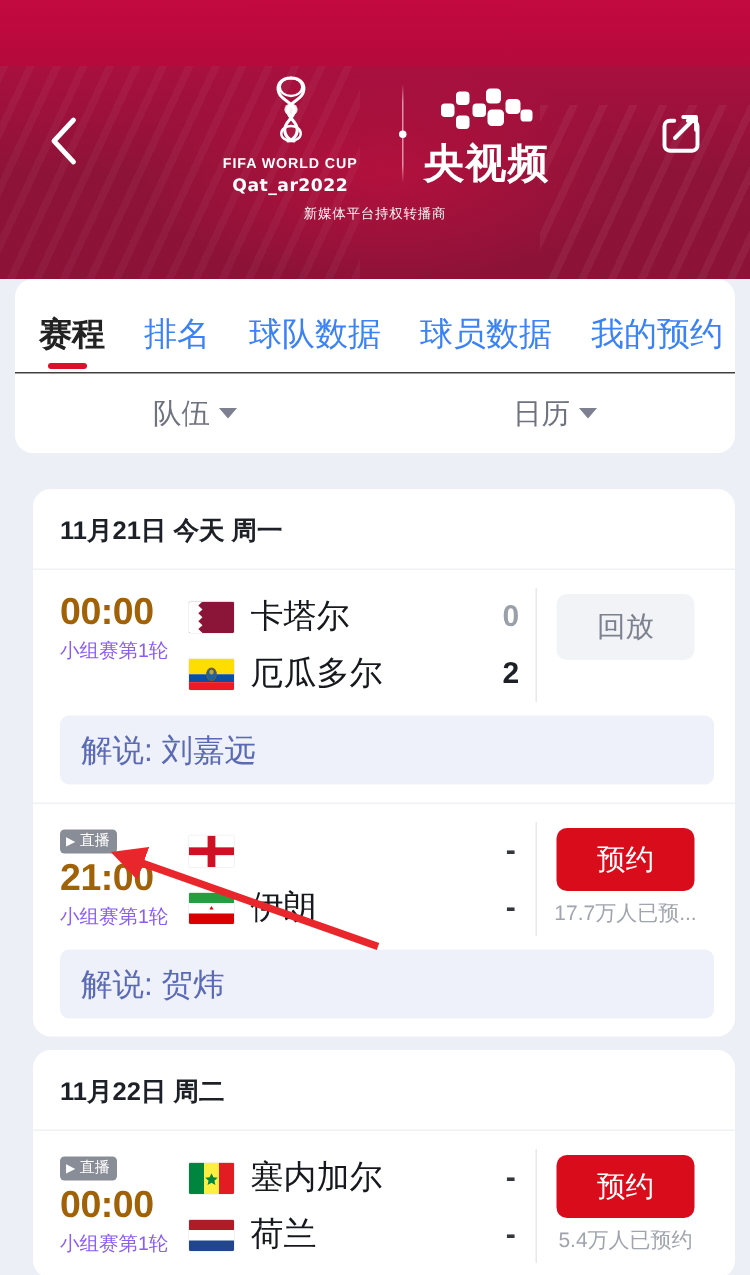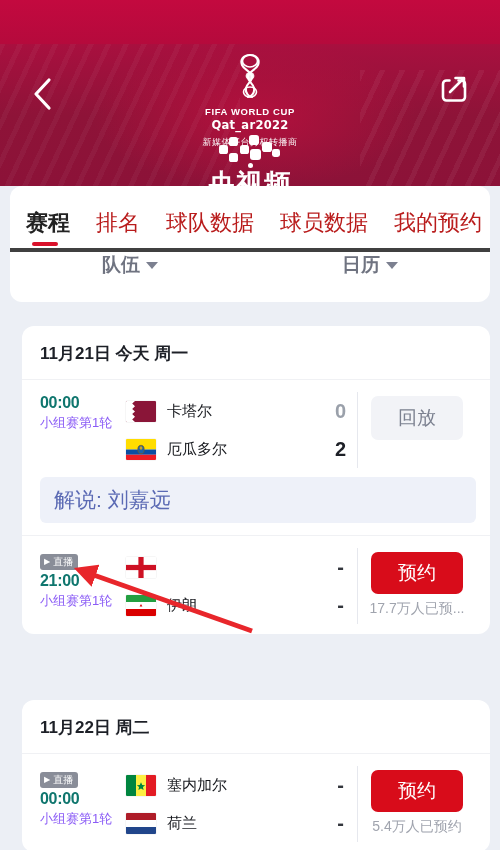--- a/index.html
+++ b/index.html
@@ -46,21 +46,21 @@
   .back-btn svg { display:block; }
   .share-btn {
     position: absolute; right: 26px; top: 70px; width: 42px; height: 42px;
     display: flex; align-items: center; justify-content: center; cursor: pointer;
   }
 
   .brand {
     position: absolute; left: 0; right: 0; top: 52px;
     display: flex; flex-direction: column; align-items: center;
   }
-  .brand-row { display: flex; align-items: center; gap: 0px; height: 74px; flex-direction: column; }
+  .brand-row { display: flex; align-items: center; gap: 0px; height: 74px; }
   .fifa-logo { display: flex; flex-direction: column; align-items: center; width: 120px; }
   .fifa-mark { margin-bottom: 2px; }
   .fifa-txt1 {
     color:#fff; font-size: 9.5px; font-weight: 700; letter-spacing: .6px;
     font-family:"Liberation Sans", sans-serif;
   }
   .fifa-txt2 {
     color:#fff; font-size: 11.5px; font-weight: 700; letter-spacing: .3px;
     font-family:"DejaVu Sans", sans-serif; margin-top: 1px;
   }
@@ -83,31 +83,31 @@
     background: #fff; border-radius: 12px 12px 12px 12px;
     overflow: hidden;
   }
   .tabs {
     display: flex; align-items: flex-end; gap: 0; padding: 0 16px;
     height: 62px; overflow: hidden;
   }
   .tab {
     position: relative; flex: 0 0 auto; padding: 0 13px 8px 0;
     margin-right: 13px; white-space: nowrap; cursor: pointer;
-    font-size: 22px; color: #b91c1c; font-weight: 400; line-height: 1;
+    font-size: 22px; color: #3b82f6; font-weight: 400; line-height: 1;
     padding-bottom: 14px;
   }
   .tab:first-child { padding-left: 0; }
   .tab.active { color: #222; font-weight: 700; }
   .tab.active::after {
     content: ""; position: absolute; left: 6px; bottom: 2px;
     width: 26px; height: 4px; border-radius: 2px; background: #d9112a;
   }
   .filters {
-    display: flex; height: 54px; align-items: flex-start; border-top: 4px solid #404040; font-weight: bold;
+    display: flex; height: 54px; align-items: center; border-top: 1px solid #404040;
   }
   .filter {
     flex: 1; display: flex; align-items: center; justify-content: center;
     gap: 6px; font-size: 19px; color: #6f7380; cursor: pointer;
   }
   .caret { width: 0; height: 0; border-left: 6px solid transparent;
            border-right: 6px solid transparent; border-top: 7px solid #7c8090; }
 
   
   .day-card {
@@ -124,27 +124,27 @@
   .match + .match { border-top: 1px solid #f0f1f4; }
   .match-row { display: flex; align-items: flex-start; }
 
   .m-time { width: 86px; flex: 0 0 86px; padding-top: 2px; }
   .live-badge {
     display: inline-flex; align-items: center; gap: 3px;
     background: #898d98; color: #fff; font-size: 10px; line-height: 1;
     border-radius: 3px; padding: 3px 5px 3px 4px; margin-bottom: 2px;
   }
   .live-badge .play { font-size: 8px; }
-  .m-clock { font-size: 16px; font-weight: 700; color: #0f766e; line-height: 1.15; letter-spacing: -.3px;}
+  .m-clock { font-size: 25px; font-weight: 700; color: #a16207; line-height: 1.15; letter-spacing: -.3px;}
   .m-round { font-size: 13px; color: #8b5cf6; line-height: 1.35; margin-top: 2px; }
 
   .m-teams { flex: 1 1 auto; min-width: 0; }
   .team-line { display: flex; align-items: center; gap: 11px; height: 38px; }
   .flag { width: 30px; height: 21px; flex: 0 0 30px; border-radius: 1px; overflow: hidden; box-shadow: 0 0 0 .5px rgba(0,0,0,.07); }
-  .team-name { font-size: 15px; color: #16181d; white-space: nowrap; }
+  .team-name { font-size: 22px; color: #16181d; white-space: nowrap; }
 
   .m-score { width: 34px; flex: 0 0 34px; text-align: center;
              border-right: 1px solid #e6e8ee; }
   .score-v { height: 38px; display: flex; align-items: center; justify-content: center;
              font-size: 20px; font-weight: 700; color: #1d2027; }
   .score-v.dim { color: #9aa0aa; }
   .score-v.dash { color: #33363d; font-weight: 700; }
 
   .m-action { width: 118px; flex: 0 0 118px; display: flex; flex-direction: column;
               align-items: center; justify-content: center; padding-top: 4px; }
@@ -338,20 +338,21 @@
         </div>
         <div class="m-score">
           <div class="score-v dash">-</div>
           <div class="score-v dash">-</div>
         </div>
         <div class="m-action">
           <button class="btn-book">预约</button>
           <div class="book-count">17.7万人已预...</div>
         </div>
       </div>
+      <div class="commentary">解说: 贺炜</div>
     </div>
   </div>
 
   <div class="day-card" style="top:700px;">
     <div class="day-head">11月22日 周二</div>
     <div class="match">
       <div class="match-row">
         <div class="m-time">
           <span class="live-badge">
             <span class="play">▶</span>

